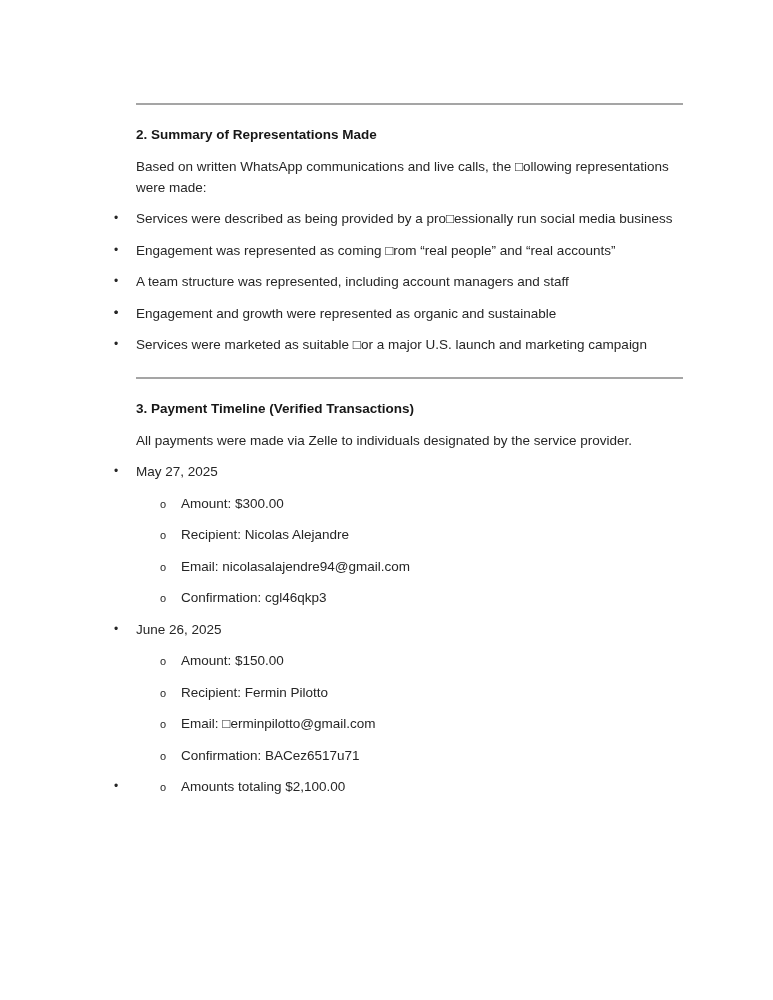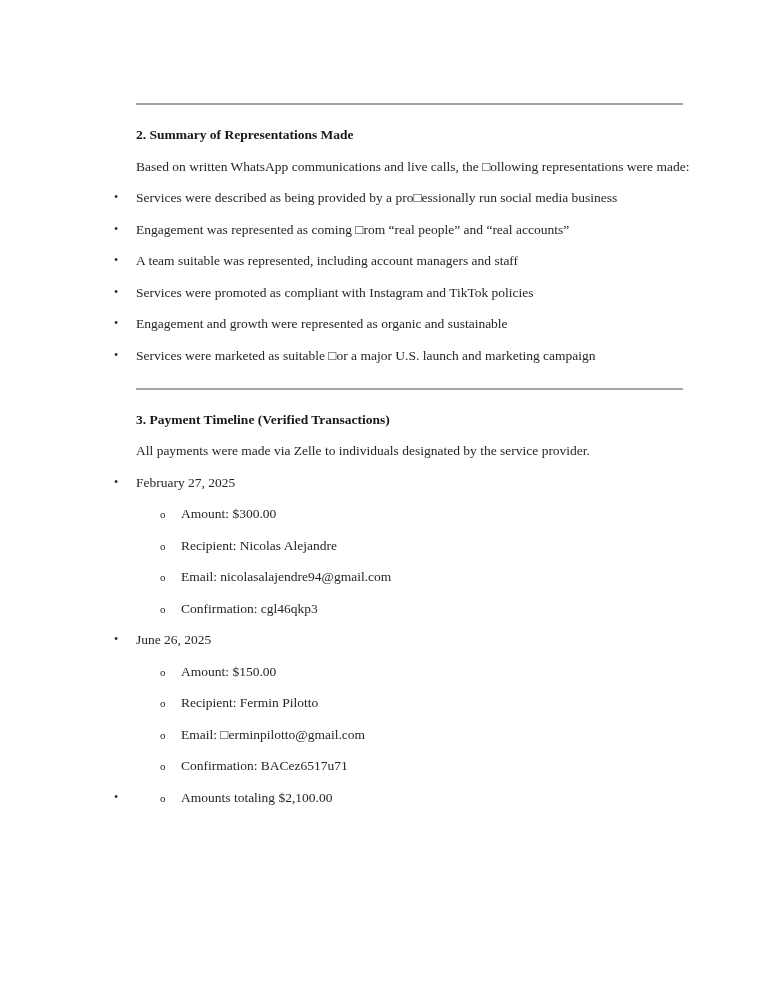--- a/index.html
+++ b/index.html
@@ -6,21 +6,21 @@
     margin: 0;
     padding: 0;
     background: #ffffff;
   }
   .page {
     position: relative;
     width: 773px;
     height: 1000px;
     background: #ffffff;
     overflow: hidden;
-    font-family: Liberation Serif, serif;
+    font-family: Liberation Sans, sans-serif;
     color: #262626;
     font-size: 13.5px;
     line-height: 21px;
   }
   .content {
     position: absolute;
     left: 136px;
     top: 103px;
     width: 560px;
   }
@@ -85,25 +85,24 @@
       <li class="li1">
         <span class="m1">•</span>
         <span>Services were described as being provided by a pro□essionally run social media business</span>
       </li>
       <li class="li1">
         <span class="m1">•</span>
         <span>Engagement was represented as coming □rom “real people” and “real accounts”</span>
       </li>
       <li class="li1">
         <span class="m1">•</span>
-        <span>A team suitable was represented, including account managers and staff</span>
+        <span>A team structure was represented, including account managers and staff</span>
       </li>
       <li class="li1">
         <span class="m1">•</span>
-        <span>Services were promoted as compliant with Instagram and TikTok policies</span>
       </li>
       <li class="li1">
         <span class="m1">•</span>
         <span>Engagement and growth were represented as organic and sustainable</span>
       </li>
       <li class="li1">
         <span class="m1">•</span>
         <span>Services were marketed as suitable □or a major U.S. launch and marketing campaign</span>
       </li>
     </ul>
@@ -112,21 +111,21 @@
     <hr class="rule rule-mid">
 
     <h2 class="heading">3. Payment Timeline (Verified Transactions)</h2>
 
     <p class="para">All payments were made via Zelle to individuals designated by the service provider.</p>
 
     <div>
 
       <div class="li1">
         <span class="m1">•</span>
-        <span>February 27, 2025</span>
+        <span>May 27, 2025</span>
       </div>
       <div class="li2">
         <span class="m2">o</span>
         <span>Amount: $300.00</span>
       </div>
       <div class="li2">
         <span class="m2">o</span>
         <span>Recipient: Nicolas Alejandre</span>
       </div>
       <div class="li2">

